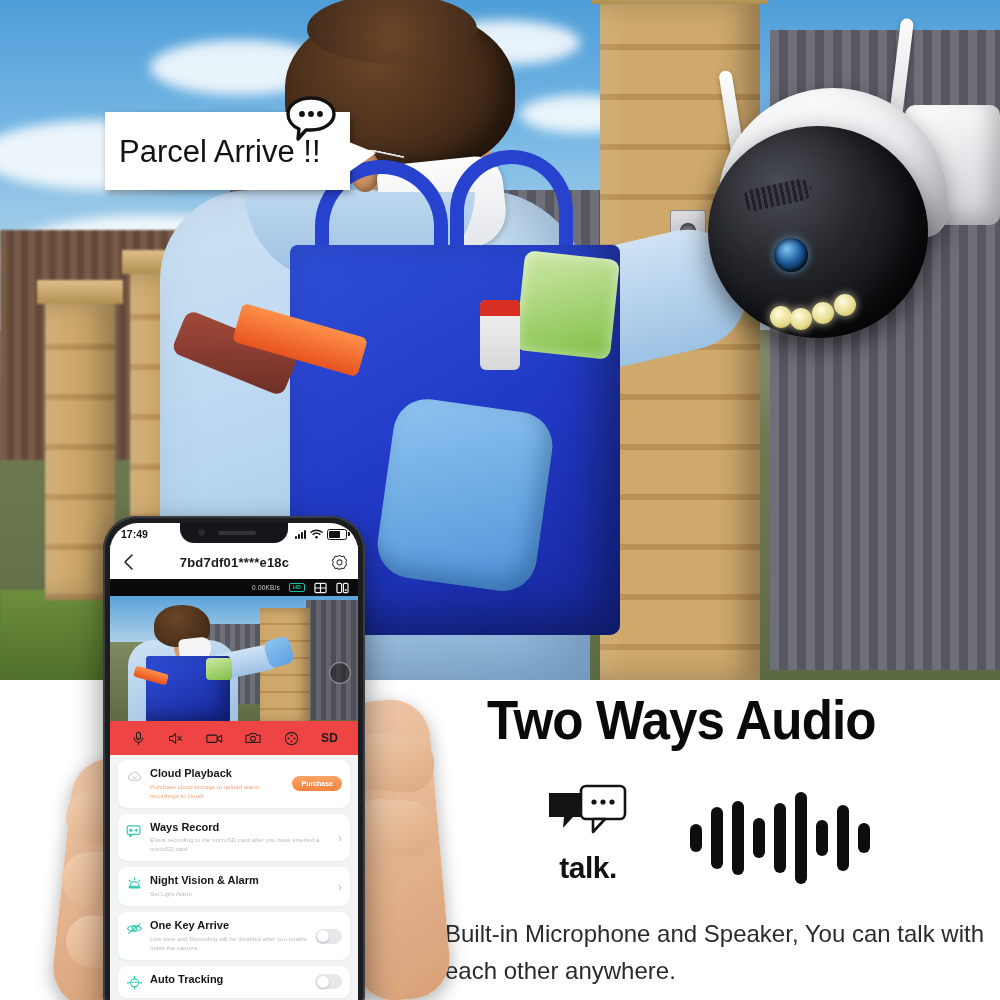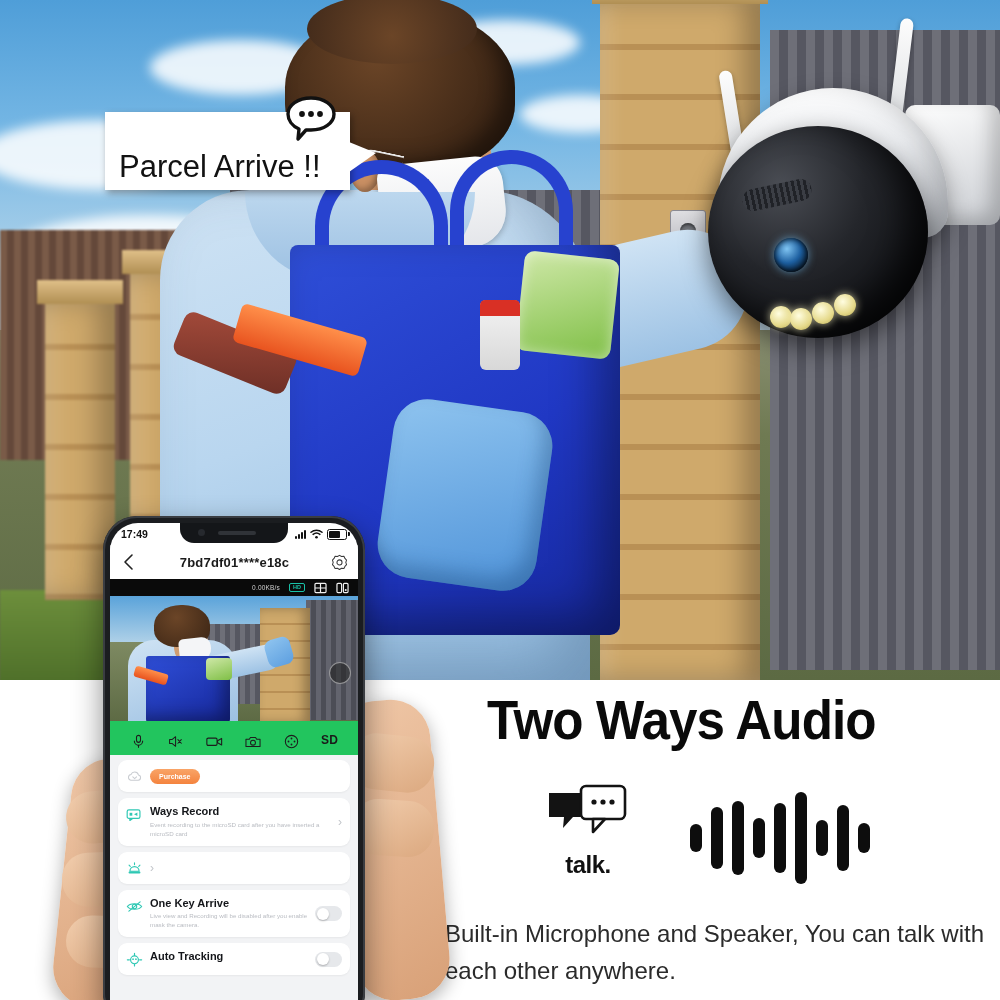--- a/index.html
+++ b/index.html
@@ -118,21 +118,21 @@
   .led{position:absolute;width:22px;height:22px;border-radius:50%;
         background:radial-gradient(circle at 40% 35%,#fffde0,#e5d98a 60%,#b9ab55);
         box-shadow:0 0 8px rgba(255,250,200,.7);}
   .sensor{position:absolute;left:34px;top:58px;width:70px;height:22px;border-radius:11px;
         background:repeating-linear-gradient(90deg,#3a3d44 0 3px,#1a1c21 3px 6px);opacity:.85;transform:rotate(-12deg);}
 
   
   .bubble{position:absolute;background:#fff;z-index:20;box-shadow:2px 3px 7px rgba(0,0,0,.35);}
   .bubble .btxt{position:absolute;color:#121212;white-space:nowrap;font-weight:400;}
   .bub1{left:105px;top:112px;width:245px;height:78px;}
-  .bub1 .btxt{left:14px;bottom:5px;font-size:31px;}
+  .bub1 .btxt{left:14px;bottom:20px;font-size:31px;}
   .bub1 .tail{position:absolute;right:-26px;top:30px;width:0;height:0;
         border-top:11px solid transparent;border-bottom:19px solid transparent;border-left:27px solid #fff;}
   .bub2{left:628px;top:388px;width:254px;height:78px;}
   .bub2 .btxt{left:16px;bottom:6px;font-size:31px;}
   .bub2 .tail{position:absolute;right:-8px;top:-24px;width:0;height:0;
         border-left:13px solid transparent;border-right:15px solid transparent;border-bottom:26px solid #fff;}
   .chaticon{position:absolute;width:86px;height:52px;}
   .bub1 .chaticon{right:6px;top:-18px;}
   .bub2 .chaticon{right:4px;top:-16px;}
 
@@ -202,21 +202,21 @@
   .v-bag{position:absolute;left:36px;top:60px;width:84px;height:66px;border-radius:3px;
         background:linear-gradient(150deg,#2f4fd8,#16279b);box-shadow:inset -8px -6px 16px rgba(0,0,0,.35);}
   .v-veg{position:absolute;left:96px;top:62px;width:26px;height:22px;border-radius:4px;background:linear-gradient(160deg,#cfe8a8,#7fbf46);}
   .v-orange{position:absolute;left:24px;top:74px;width:34px;height:11px;border-radius:3px;transform:rotate(16deg);background:linear-gradient(180deg,#ff8f4a,#e8531f);}
   .v-zoom{position:absolute;right:7px;top:66px;width:20px;height:20px;border-radius:50%;
         background:rgba(35,35,35,.55);border:1px solid rgba(255,255,255,.45);}
 
   .rpsbar{height:20px;background:#0a0a0a;display:flex;align-items:center;padding:0 9px;box-sizing:border-box;}
   .rpstext{color:#d2d2d2;font-size:8px;letter-spacing:.4px;}
 
-  .ctrlbar{height:34px;background:#22c55e;display:flex;justify-content:space-around;padding:12px 9px;box-sizing:border-box;}
+  .ctrlbar{height:34px;background:#ef4444;display:flex;align-items:center;justify-content:space-around;padding:0 9px;box-sizing:border-box;}
   .ctrl{width:17px;height:17px;display:flex;align-items:center;justify-content:center;}
   .sdtext{font-size:12px;font-weight:600;color:#1a1a1a;letter-spacing:.4px;}
 
   .list{background:#f2f3f5;padding:5px 8px 0 8px;box-sizing:border-box;height:262px;overflow:hidden;}
   .card{background:#fff;border-radius:9px;padding:7px 8px;margin-bottom:6px;display:flex;align-items:flex-start;gap:7px;
         box-shadow:0 1px 2px rgba(0,0,0,.05);position:relative;}
   .cardicon{width:17px;height:17px;flex:0 0 17px;margin-top:1px;}
   .cardbody{flex:1;min-width:0;}
   .cardtitle{font-size:11px;font-weight:600;color:#14161a;line-height:1.25;}
   .cardsub{font-size:6.2px;color:#b9bcc2;line-height:1.45;margin-top:2px;}
@@ -226,21 +226,21 @@
   .chev{color:#c2c5ca;font-size:12px;align-self:center;line-height:1;}
   .toggle{width:27px;height:15px;border-radius:9px;background:#e6e8eb;position:relative;align-self:center;flex:0 0 27px;}
   .toggle span{position:absolute;left:1.5px;top:1.5px;width:12px;height:12px;border-radius:50%;background:#fff;
         box-shadow:0 1px 2px rgba(0,0,0,.25);display:block;}
 
   
   .headline{position:absolute;left:487px;top:688px;font-size:55px;font-weight:700;color:#0a0a0a;
         letter-spacing:-1px;transform:scaleX(.93);transform-origin:left center;z-index:15;
         font-family:"Liberation Sans Narrow","Liberation Sans",sans-serif;}
   .talkblock{position:absolute;left:540px;top:783px;width:96px;z-index:15;text-align:center;}
-  .talkword{font-size:24px;font-weight:600;color:#111;margin-top:2px;letter-spacing:-.5px;}
+  .talkword{font-size:30px;font-weight:600;color:#111;margin-top:2px;letter-spacing:-.5px;}
   .wave{position:absolute;left:690px;top:790px;width:180px;height:95px;display:flex;align-items:center;
         justify-content:space-between;z-index:15;}
   .wave i{display:block;width:12px;border-radius:6px;background:#0d0d0d;}
   .tagline{position:absolute;left:445px;top:915px;width:545px;font-size:24px;color:#2b2b2b;line-height:1.55;z-index:15;}
 </style>
 </head>
 <body>
 
 <div id="stage">
 
@@ -436,20 +436,24 @@
         <div class="sdtext">SD</div>
       </div>
 
       <div class="list">
 
         <div class="card">
           <svg class="cardicon" viewBox="0 0 20 16">
             <path d="M5.6 12.4 A3.4 3.4 0 0 1 5.9 5.7 A4.6 4.6 0 0 1 14.6 6.1 A3.2 3.2 0 0 1 14.4 12.4 Z" fill="none" stroke="#c9ccd1" stroke-width="1.2" stroke-linejoin="round"></path>
             <path d="M8 8.4 L10.2 10.4 L12.4 8.4" fill="none" stroke="#c9ccd1" stroke-width="1.2" stroke-linecap="round"></path>
           </svg>
+          <div class="cardbody">
+            <div class="cardtitle">Cloud Playback</div>
+            <div class="cardsub orange">Purchase cloud storage to upload alarm recordings to cloud!</div>
+          </div>
           <button class="purchasebtn">Purchase</button>
         </div>
 
         <div class="card">
           <svg class="cardicon" viewBox="0 0 20 16">
             <rect x="1.4" y="2.6" width="15" height="10" rx="2" fill="none" stroke="#2fc8b4" stroke-width="1.4"></rect>
             <path d="M4.6 12.6 L4.6 15 L7.8 12.6" fill="none" stroke="#2fc8b4" stroke-width="1.4" stroke-linejoin="round"></path>
             <rect x="4.2" y="6" width="3.2" height="3.4" fill="#2fc8b4"></rect>
             <path d="M9.4 7.7 L13.4 5.7 V9.7 Z" fill="#2fc8b4"></path>
           </svg>
@@ -459,20 +463,24 @@
           </div>
           <div class="chev">›</div>
         </div>
 
         <div class="card">
           <svg class="cardicon" viewBox="0 0 20 16">
             <path d="M4.6 11.2 A5.4 5.4 0 0 1 15.4 11.2 Z" fill="none" stroke="#2fc8b4" stroke-width="1.4" stroke-linejoin="round"></path>
             <rect x="3" y="11.6" width="14" height="2.4" rx="1.2" fill="#2fc8b4"></rect>
             <path d="M10 1.4 V3.4 M3.6 4 L5 5.4 M16.4 4 L15 5.4" stroke="#2fc8b4" stroke-width="1.3" stroke-linecap="round"></path>
           </svg>
+          <div class="cardbody">
+            <div class="cardtitle">Night Vision &amp; Alarm</div>
+            <div class="cardsub">Set Light Alarm</div>
+          </div>
           <div class="chev">›</div>
         </div>
 
         <div class="card">
           <svg class="cardicon" viewBox="0 0 20 16">
             <path d="M1.6 8 C4.4 3.6 15.6 3.6 18.4 8 C15.6 12.4 4.4 12.4 1.6 8 Z" fill="none" stroke="#2fc8b4" stroke-width="1.3"></path>
             <circle cx="10" cy="8" r="2.6" fill="none" stroke="#2fc8b4" stroke-width="1.3"></circle>
             <path d="M3.4 13.4 L16.6 2.6" stroke="#2fc8b4" stroke-width="1.4" stroke-linecap="round"></path>
           </svg>
           <div class="cardbody">

